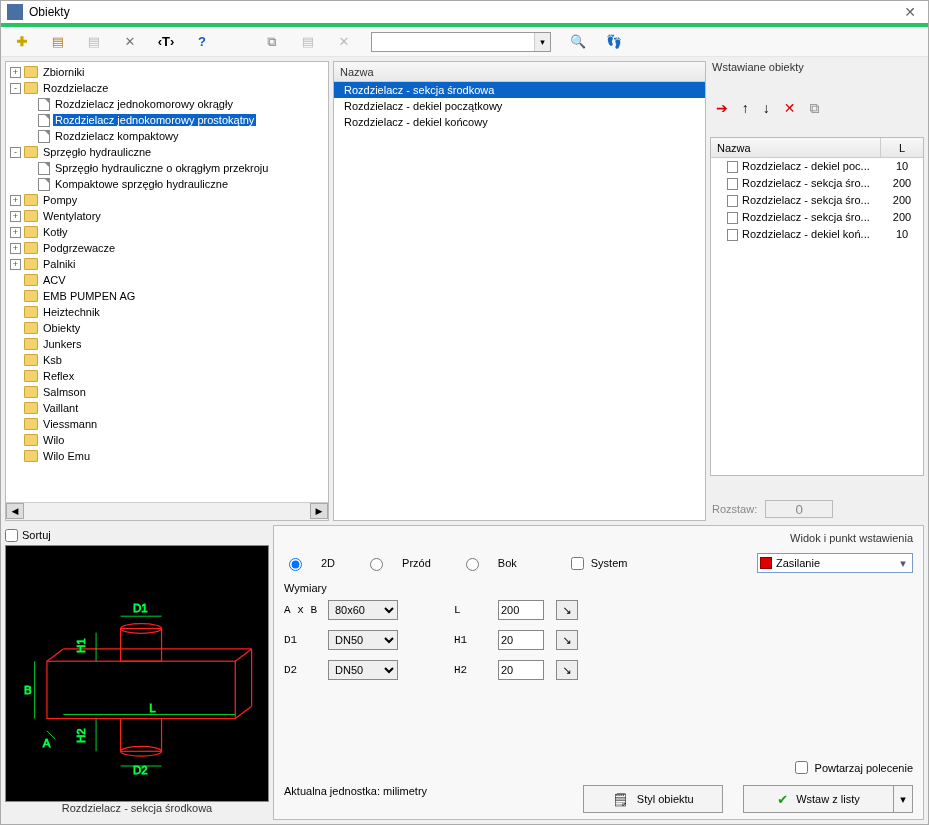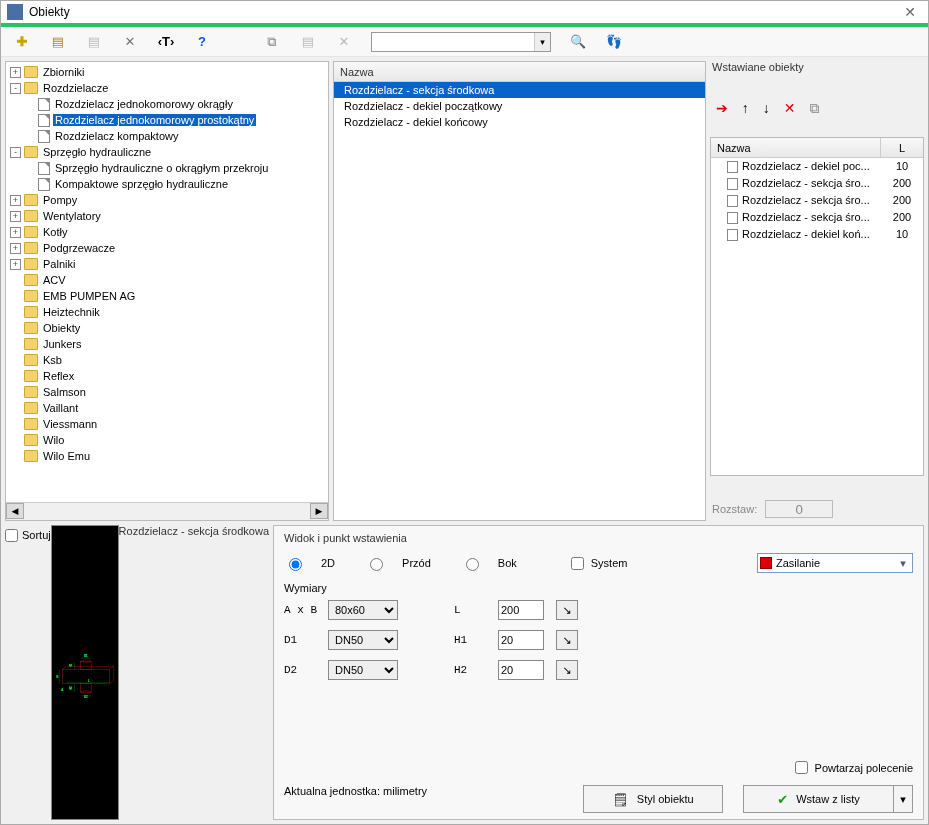--- a/index.html
+++ b/index.html
@@ -48,21 +48,21 @@
   .rt-head .c1 { flex: 1; padding: 0 6px; border-right: 1px solid #ccc; }
   .rt-head .c2 { width: 42px; text-align: center; }
   .rt-body { flex: 1; overflow: auto; }
   .rt-row { display: flex; height: 17px; line-height: 17px; margin-left: 12px; }
   .rt-row .c1 { flex: 1; padding: 0 4px; display: flex; align-items: center; overflow: hidden; white-space: nowrap; }
   .rt-row .c1 .doc { width: 11px; height: 12px; background: #fff; border: 1px solid #888; margin-right: 4px; }
   .rt-row .c2 { width: 42px; text-align: center; }
   .right-bottom { height: 28px; display: flex; align-items: center; gap: 8px; padding: 4px 2px 0 2px; color: #888; }
   .right-bottom input { width: 68px; height: 18px; border: 1px solid #bbb; text-align: center; color: #888; }
   .bottom-row { flex: 1; display: flex; gap: 4px; margin-top: 4px; overflow: hidden; }
-  .left-bot { width: 264px; display: flex; }
+  .left-bot { width: 264px; display: flex; flex-direction: column; }
   .sort-row { height: 20px; display: flex; align-items: center; gap: 4px; }
   .sort-row input[type=checkbox] { margin: 0; }
   .preview { flex: 1; background: #000; border: 1px solid #888; display: flex; align-items: center; justify-content: center; }
   .preview svg { width: 100%; height: 100%; }
   .preview-cap { height: 18px; text-align: center; color: #333; }
   .props { flex: 1; border: 1px solid #bbb; background: #f8f8f8; display: flex; flex-direction: column; padding: 6px 10px; }
   .props .views { display: flex; align-items: center; gap: 30px; height: 26px; }
   .props .views label { display: flex; align-items: center; gap: 16px; }
   .props .views .sys { display: flex; align-items: center; gap: 4px; margin-left: 20px; }
   .props .zas { margin-left: auto; width: 156px; height: 20px; border: 1px solid #7a9ac9; display: flex; align-items: center; padding: 0 2px; background: #fff; }
@@ -77,21 +77,21 @@
   .props .bot { margin-top: auto; display: flex; flex-direction: column; gap: 8px; }
   .props .repeat { display: flex; align-items: center; gap: 4px; margin-left: auto; }
   .props .btn-row { display: flex; align-items: flex-start; gap: 20px; }
   .props .unit { flex: 1; }
   .props .btn { height: 28px; border: 1px solid #999; background: #f4f4f4; display: flex; align-items: center; justify-content: center; gap: 8px; padding: 0 10px; cursor: pointer; }
   .props .btn .ic { font-size: 13px; }
   .props .btn.style { width: 140px; }
   .props .btn.insert { width: 150px; border-right: none; }
   .props .btn.dd { width: 20px; padding: 0; }
   .insert-group { display: flex; }
-  .section-title { height: 18px; color: #333; }
+  .section-title { height: 18px; color: #333; text-align: right; }
 </style>
 </head>
 <body>
 
 <div class="window">
   <div class="titlebar">
     <div class="app-icon"></div>
     <div class="title">Obiekty</div>
     <div class="close">✕</div>
   </div>

